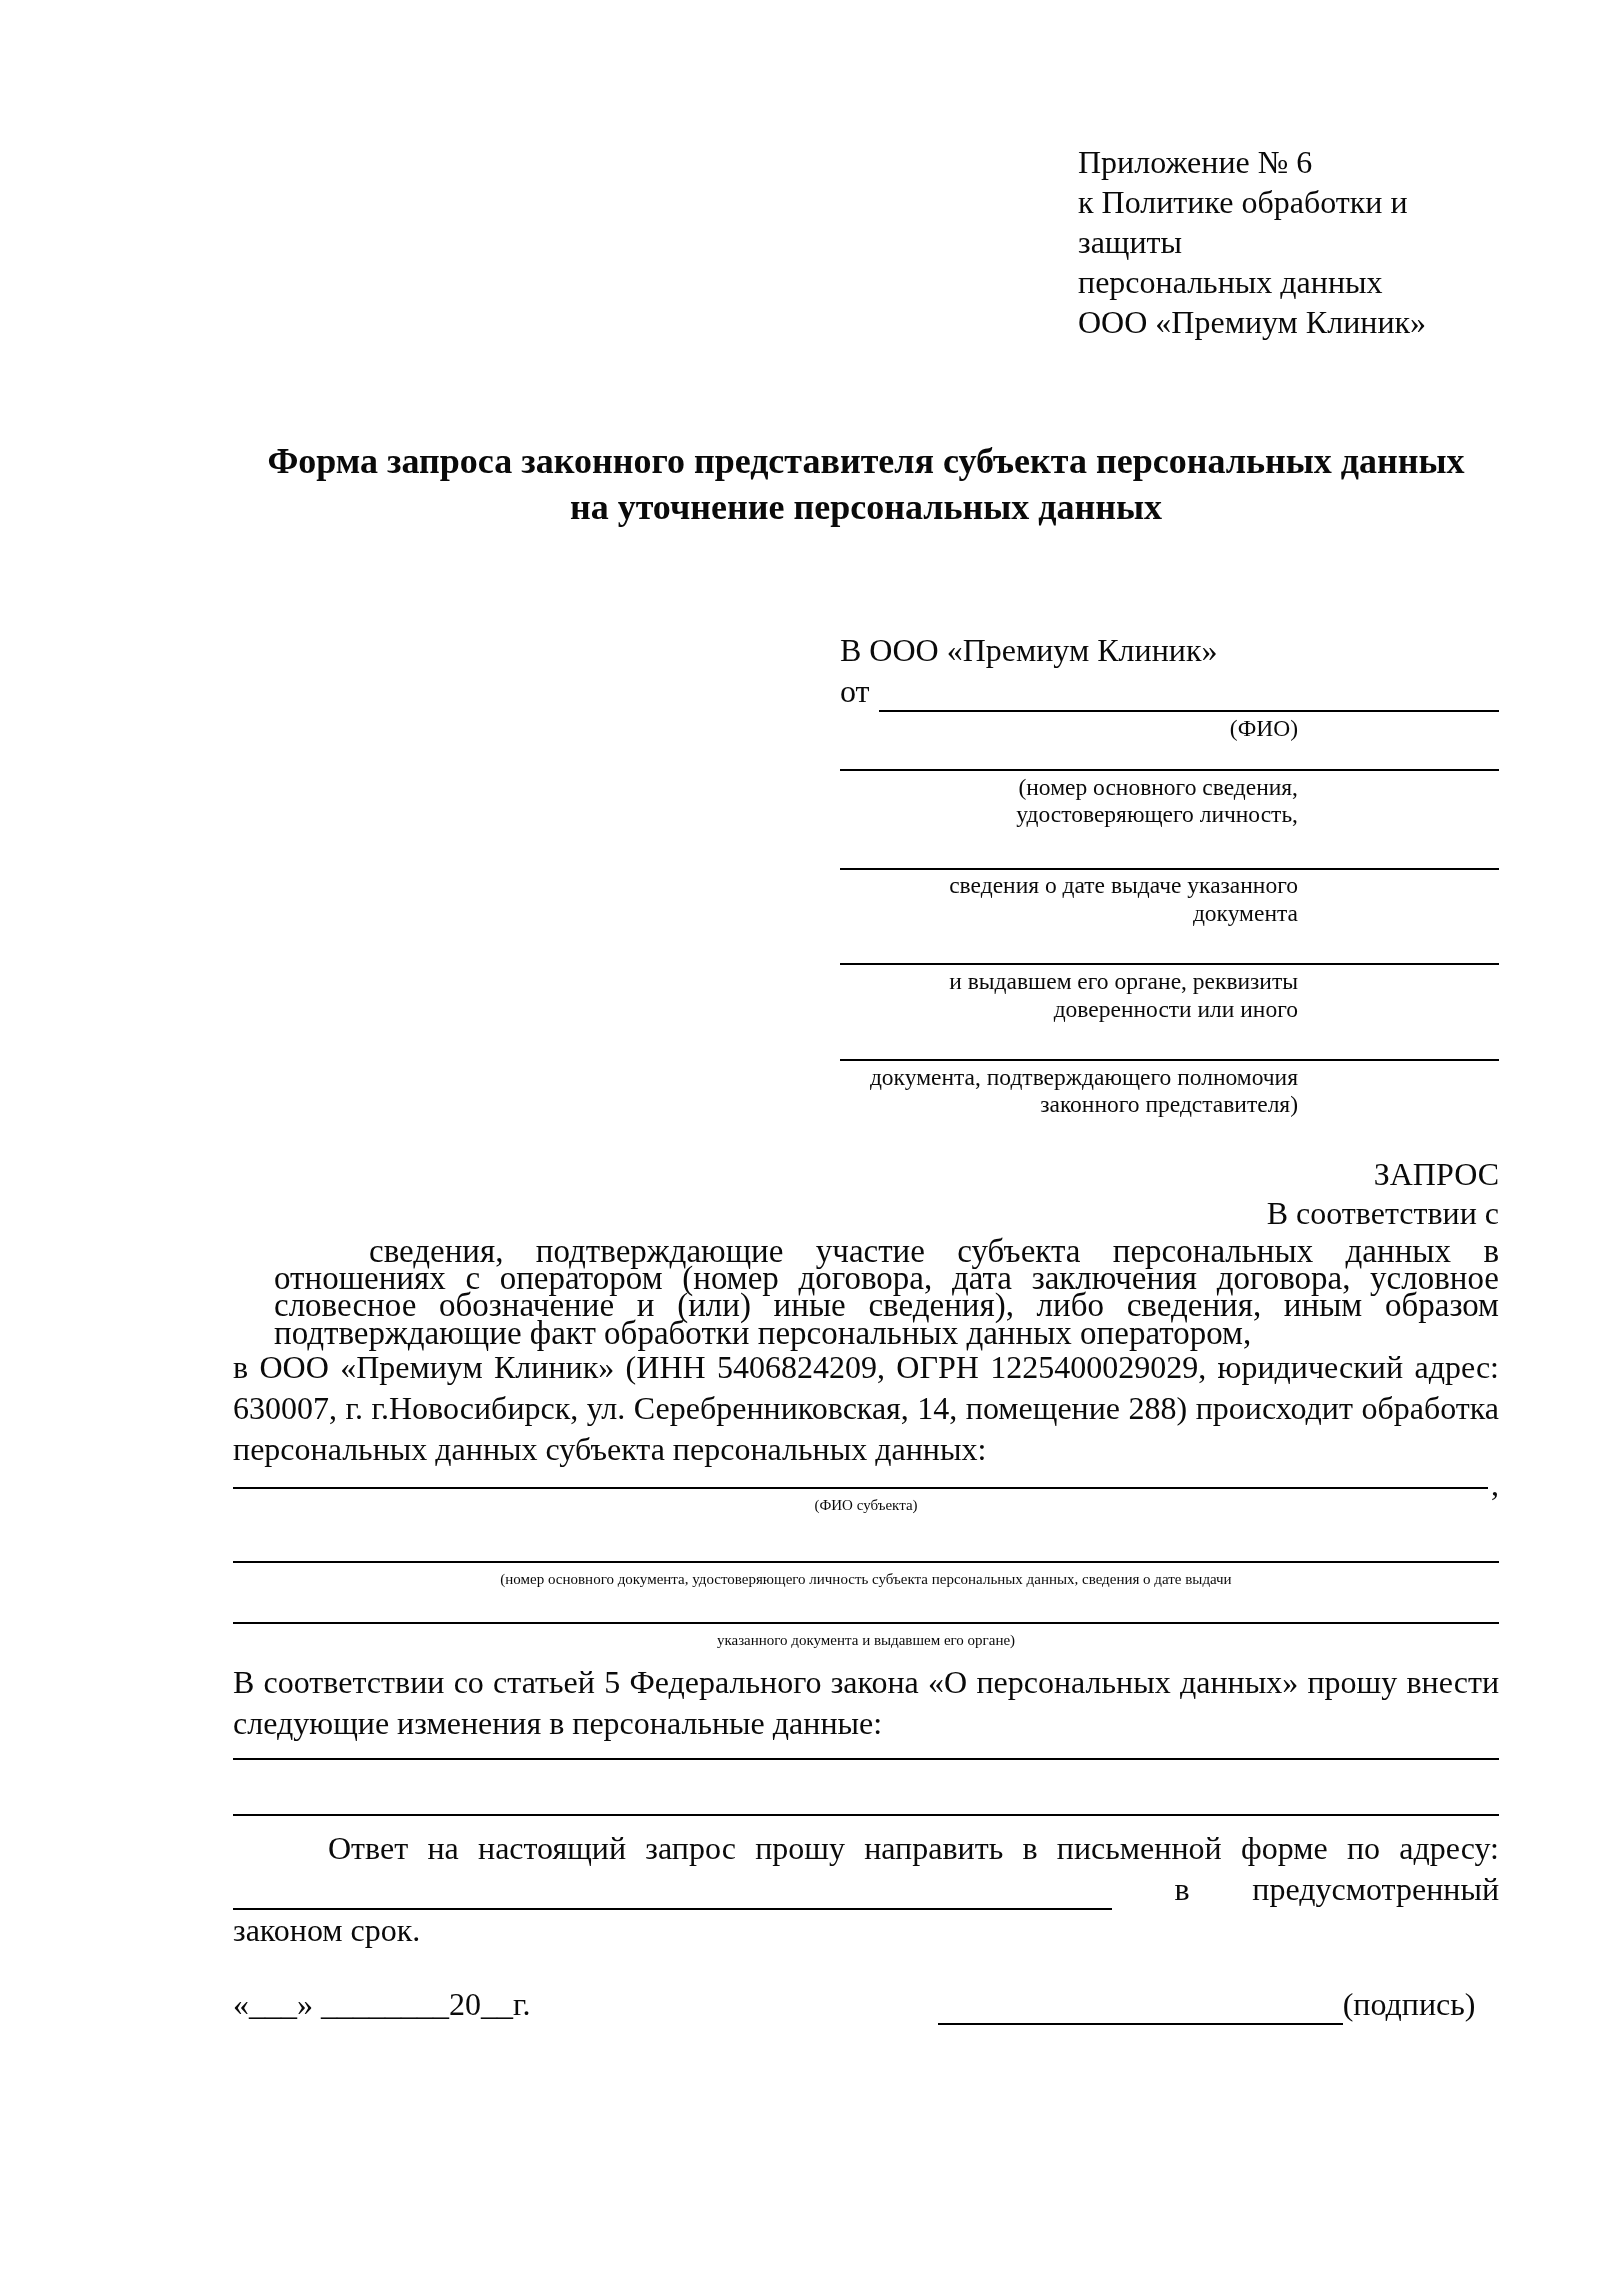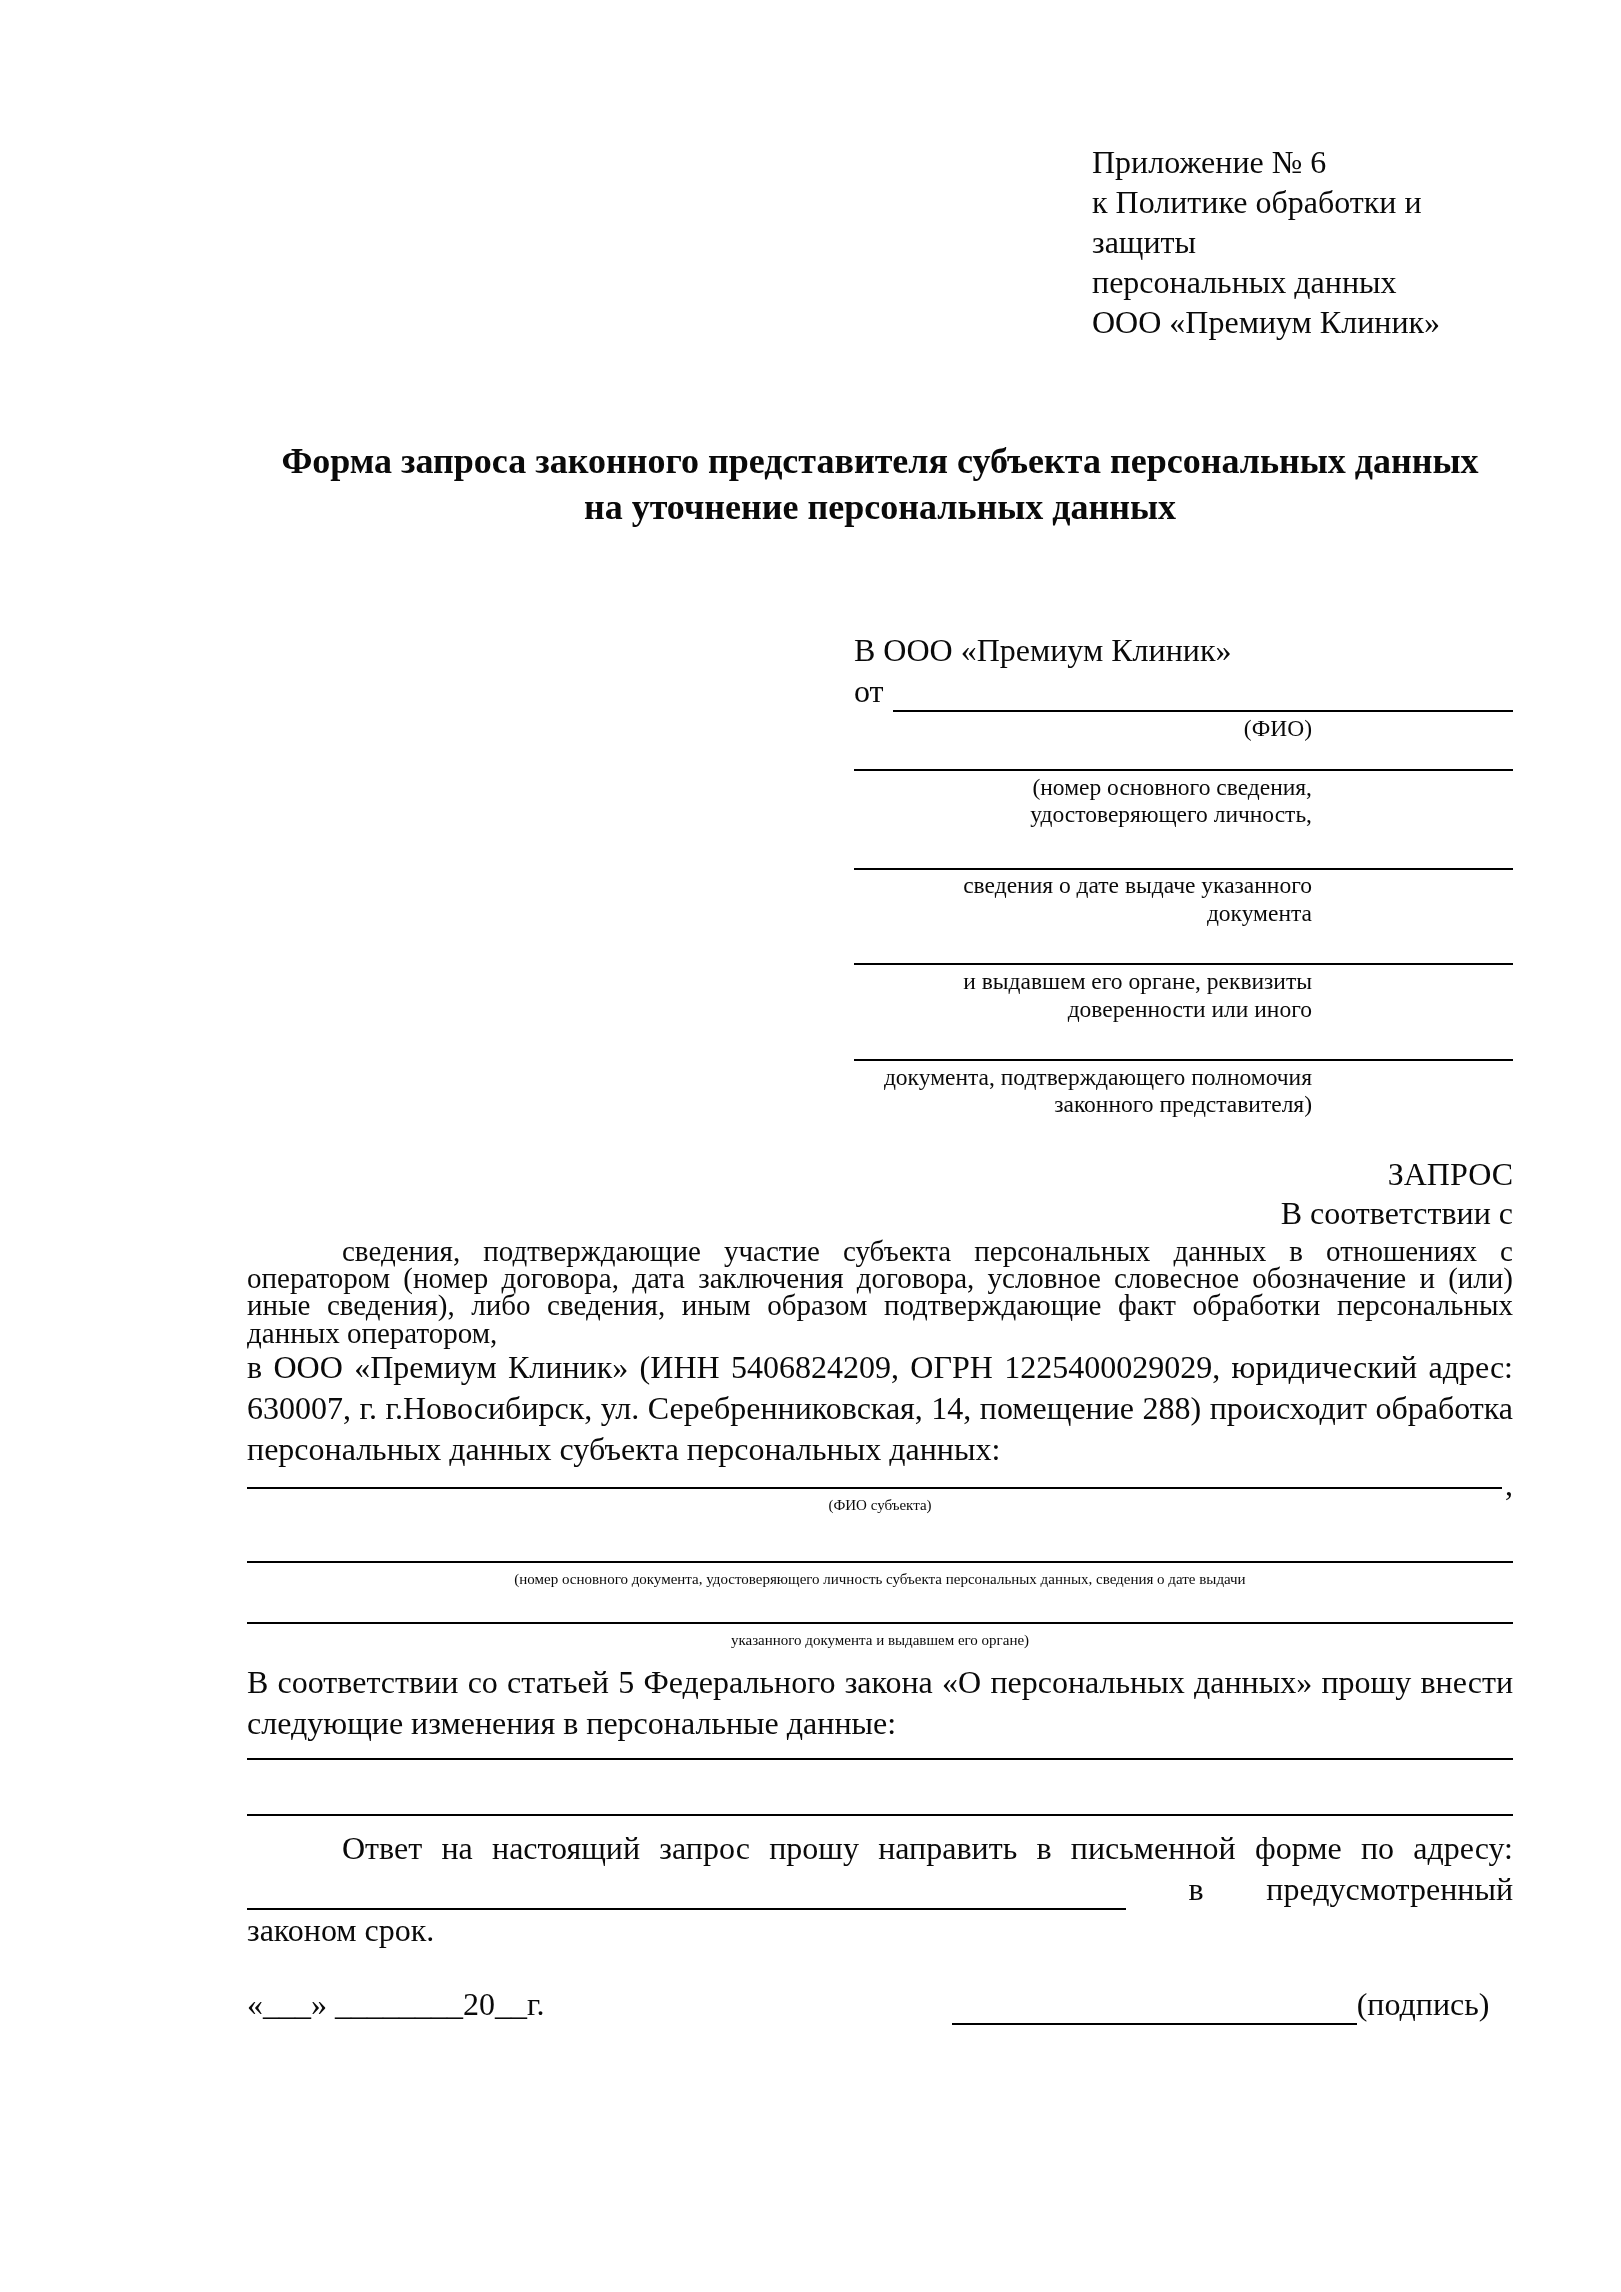--- a/index.html
+++ b/index.html
@@ -6,21 +6,21 @@
   html, body { background:#ffffff; }
   .page {
     position:relative;
     width:1621px; height:2293px;
     background:#ffffff;
     color:#0a0a0a;
     font-family:"Liberation Serif","DejaVu Serif",serif;
     font-size:32px; line-height:41px;
     overflow:hidden;
   }
-  .content { position:absolute; left:247px; top:142px; width:1266px; }
+  .content { position:absolute; left:233px; top:142px; width:1266px; }
 
   .hdr { margin-left:845px; line-height:40px; }
 
   .title {
     margin-top:96px;
     text-align:center;
     font-weight:bold;
     font-size:36px;
     line-height:46px;
   }
@@ -45,23 +45,24 @@
   .fill-row-m { margin-top:36px; }
 
   .zapros { margin-top:35px; text-align:right; }
 
   .accordance { display:flex; align-items:flex-end; margin-top:-2px; height:39px;flex-direction:column; }
   .accordance .lbl { text-indent:95px; white-space:nowrap; }
   .accordance .uline { flex:1; margin-left:11.8px; }
 
   .footnote {
     margin-top:5.9px;
-    font-size:29px; line-height:27.4px;
+    font-size:33px; line-height:27.4px;
     text-align:justify;
     text-indent:95px;
+    margin-left:41px;
   }
 
   .para { text-align:justify; }
 
   .comma-row { display:flex; align-items:flex-end; margin-top:-9.8px; height:29px; }
   .comma-row .uline { flex:1; height:25.5px; }
   .comma-row .comma { line-height:35px; margin-bottom:-12.7px; padding-left:2.9px; }
 
   .wide-cap { font-size:15px; line-height:27.4px; text-align:center; margin-top:2.9px; }
 

